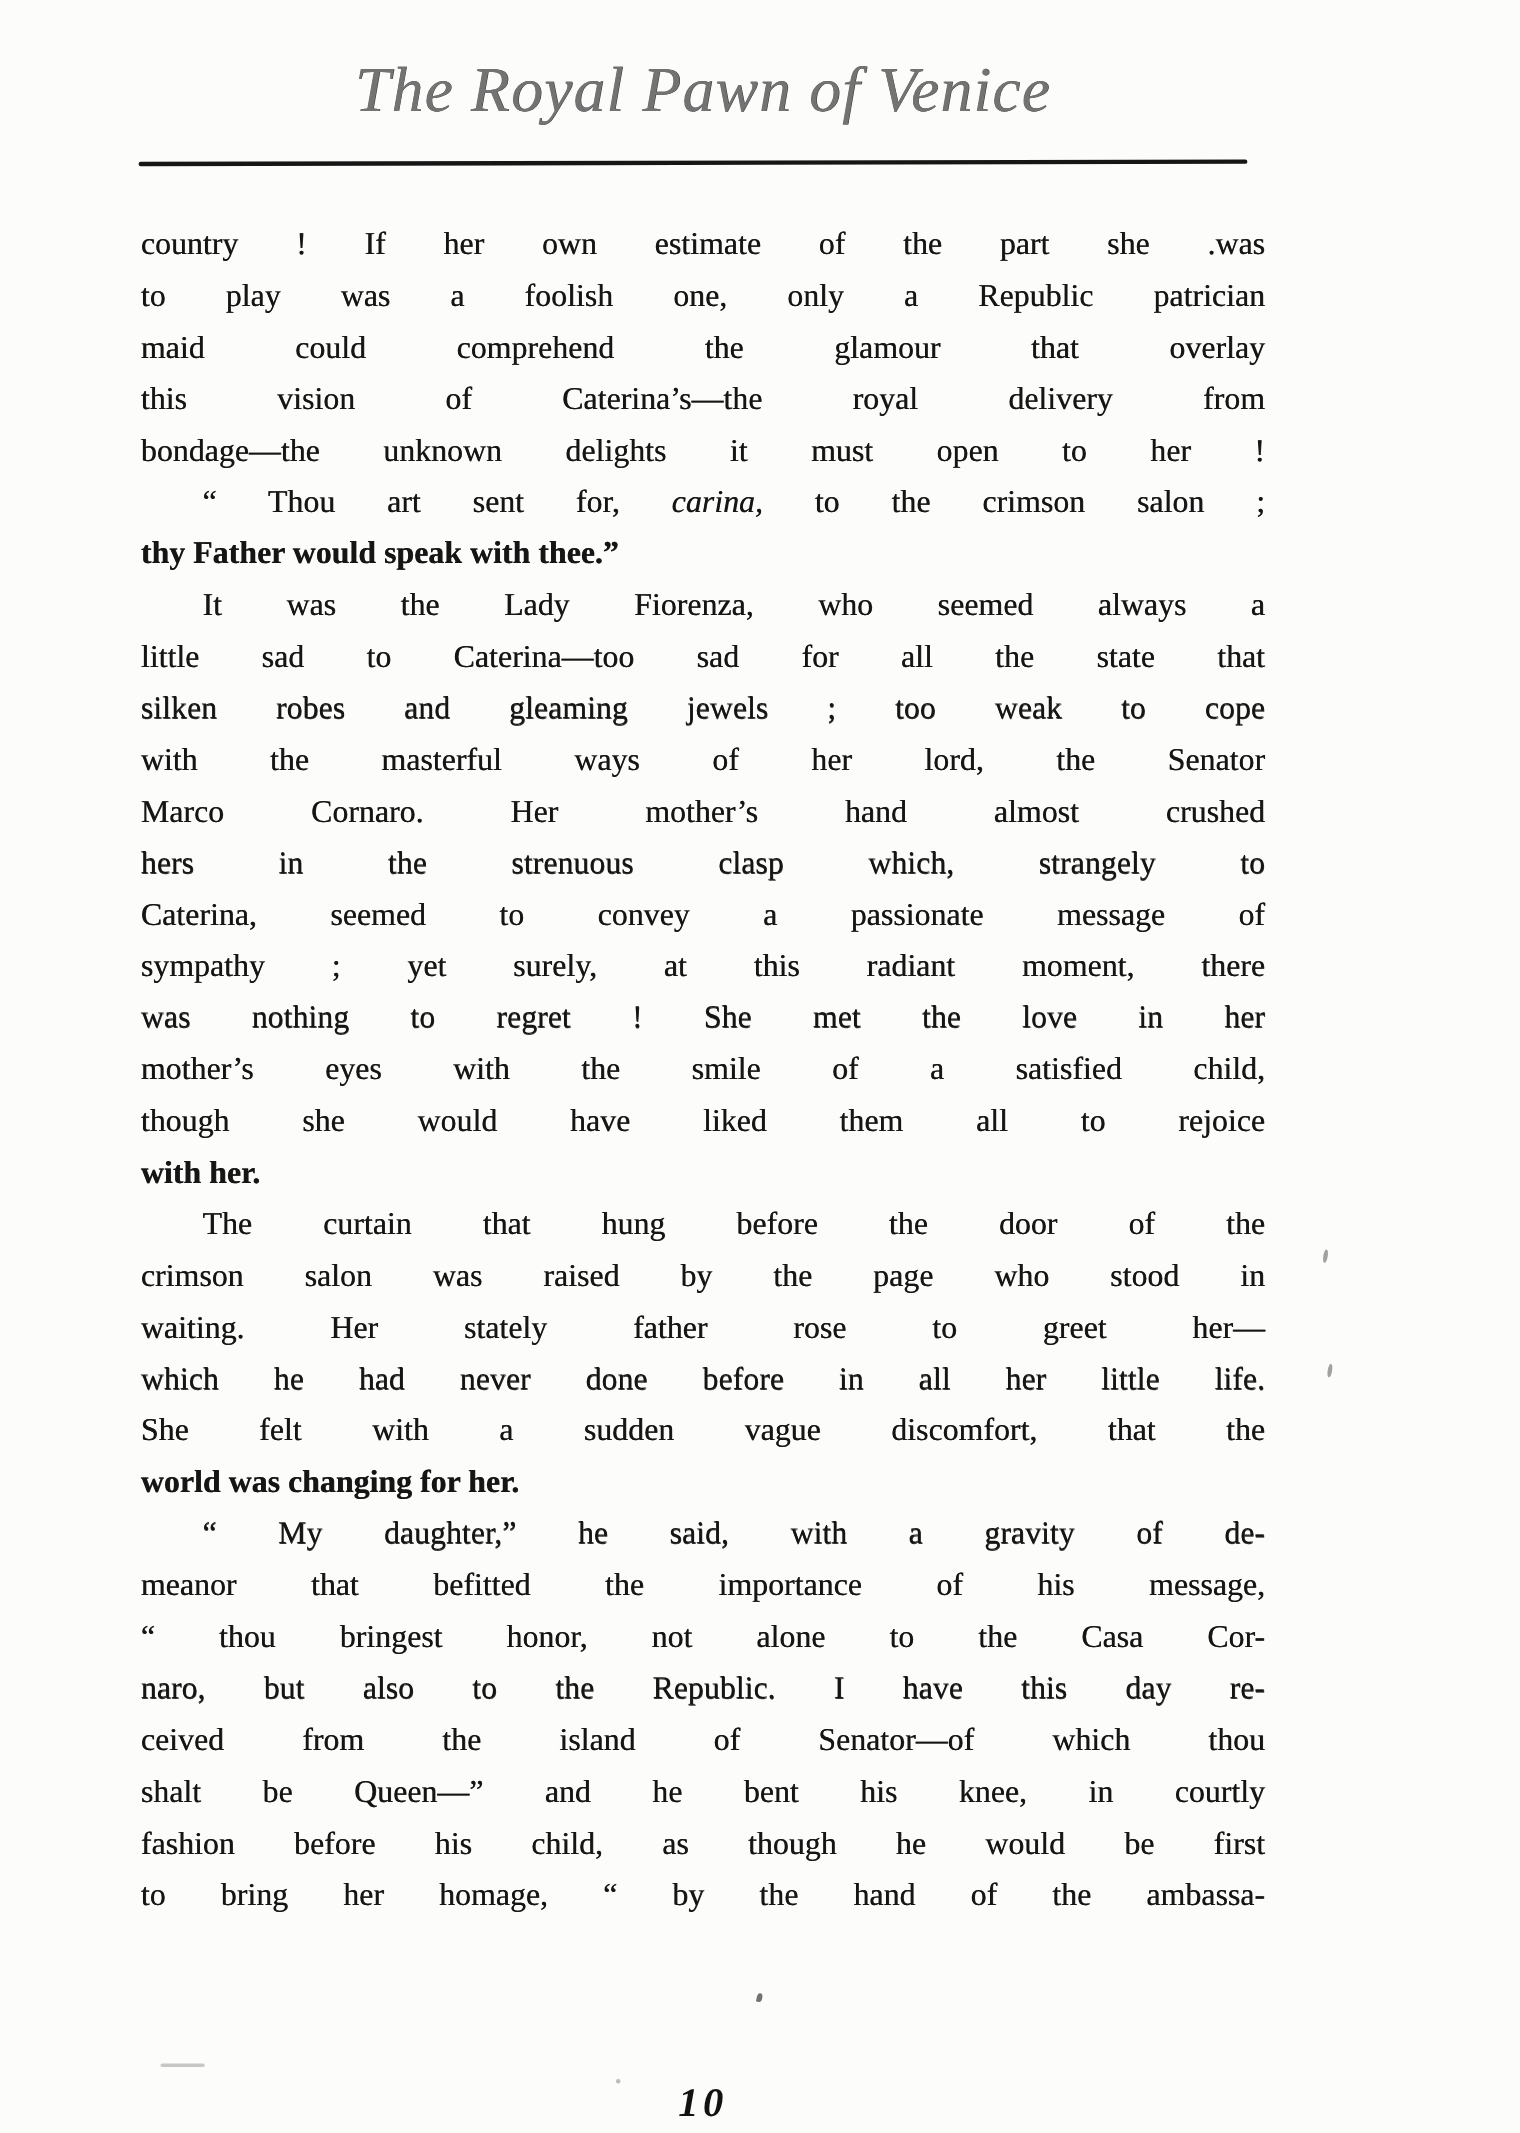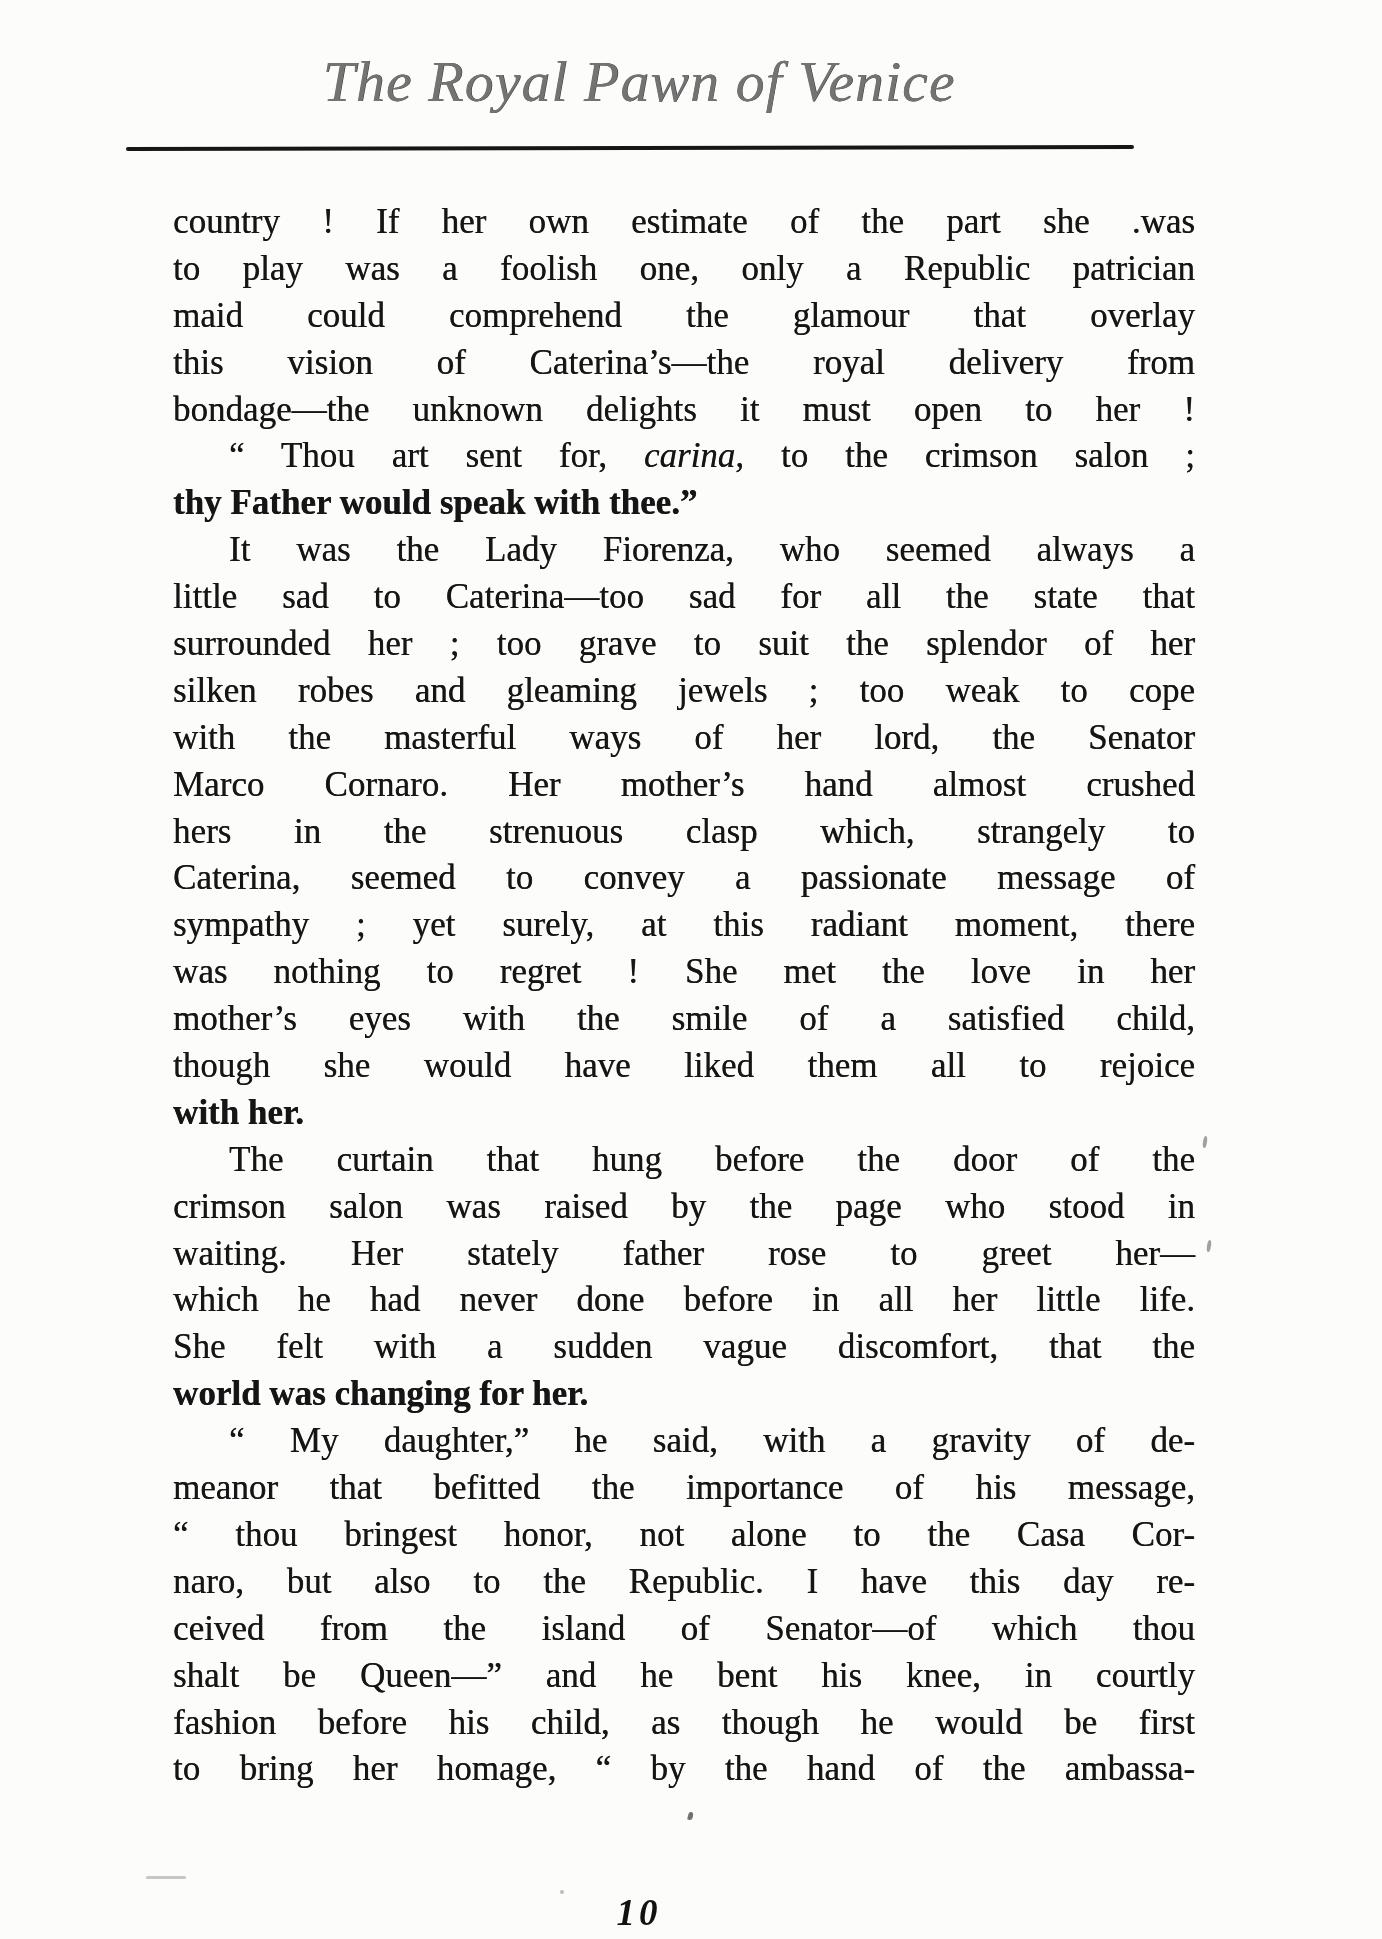--- a/index.html
+++ b/index.html
@@ -26,25 +26,24 @@
     position: absolute;
     left: 126px; top: 146px;
     width: 1008px; height: 4px;
     background: #161616;
     transform: rotate(-0.12deg);
     border-radius: 2px;
   }
   .body-text {
     position: absolute;
     left: 128px; top: 199px; width: 1022px;
-    font-size: 35px;
+    font-size: 29px;
     line-height: 46.9px;
     color: #151515;
     text-shadow: 0.35px 0.2px 0 rgba(0,0,0,0.8);
-    margin-left: 45px;
   }
   .body-text .line {
     height: 46.9px;
     text-align: justify;
     text-justify: inter-word;
     text-align-last: justify;
   }
   .body-text .line.left {
     text-align: center;
     text-align-last: left;
@@ -79,21 +78,20 @@
 <main class="body-text">
     <div class="line"><span>country !  If her own estimate of the part she .was</span></div>
     <div class="line"><span>to play was a foolish one, only a Republic patrician</span></div>
     <div class="line"><span>maid could comprehend the glamour that overlay</span></div>
     <div class="line"><span>this vision of Caterina’s—the royal delivery from</span></div>
     <div class="line"><span>bondage—the unknown delights it must open to her !</span></div>
     <div class="line indent"><span>“ Thou art sent for, </span><span class="it">carina,</span><span> to the crimson salon ;</span></div>
     <div class="line left"><span>thy Father would speak with thee.”</span></div>
     <div class="line indent"><span>It was the Lady Fiorenza, who seemed always a</span></div>
     <div class="line"><span>little sad to Caterina—too sad for all the state that</span></div>
-    <div class="line"><span>surrounded her ; too grave to suit the splendor of her</span></div>
     <div class="line"><span>silken robes and gleaming jewels ; too weak to cope</span></div>
     <div class="line"><span>with the masterful ways of her lord, the Senator</span></div>
     <div class="line"><span>Marco Cornaro.  Her mother’s hand almost crushed</span></div>
     <div class="line"><span>hers in the strenuous clasp which, strangely to</span></div>
     <div class="line"><span>Caterina, seemed to convey a passionate message of</span></div>
     <div class="line"><span>sympathy ; yet surely, at this radiant moment, there</span></div>
     <div class="line"><span>was nothing to regret !  She met the love in her</span></div>
     <div class="line"><span>mother’s eyes with the smile of a satisfied child,</span></div>
     <div class="line"><span>though she would have liked them all to rejoice</span></div>
     <div class="line left"><span>with her.</span></div>

